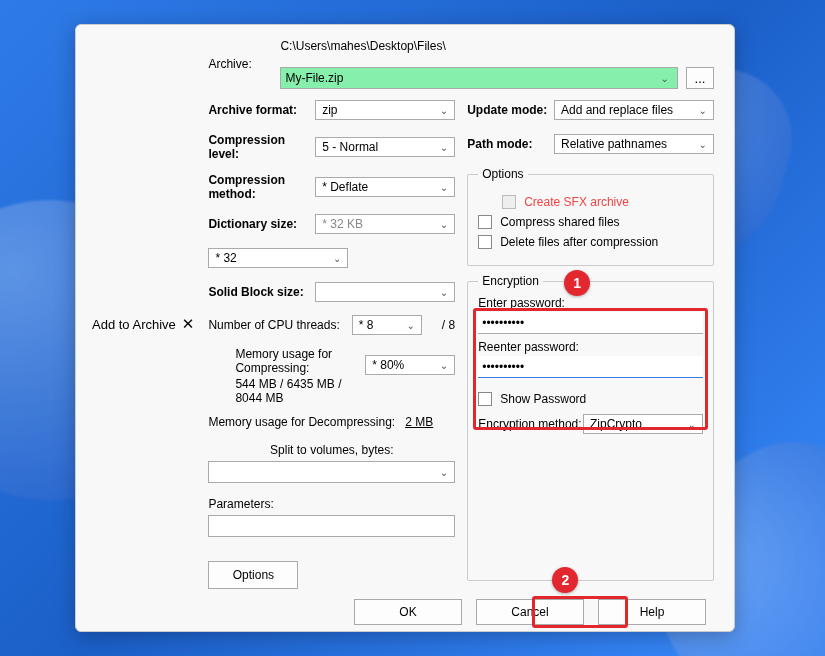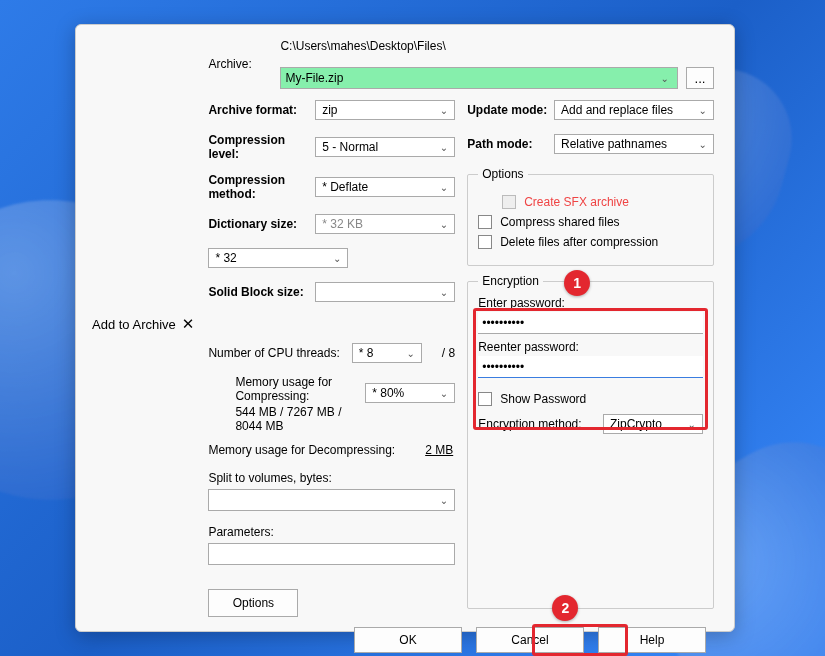--- a/index.html
+++ b/index.html
@@ -61,38 +61,38 @@
 .form-row .label { flex: 1; font-size: 12px; font-weight: bold; }
 .form-row .control { width: 140px; }
 
 .dd {
   height: 20px; background: #fff; border: 1px solid #aaa; display: flex;
   align-items: center; padding: 0 2px 0 6px; font-size: 12px; cursor: pointer;
 }
 .dd.disabled { color: #888; }
 .dd .val { flex: 1; }
 
-.cpu-row { display: flex; align-items: center; margin-bottom: 12px; margin-top: 28px; }
+.cpu-row { display: flex; align-items: center; margin-bottom: 12px; }
 .cpu-row .label { flex: 1; }
 .cpu-row .dd { width: 70px; }
 .cpu-total { margin-left: 20px; font-size: 12px; }
 
 .mem-block { margin-bottom: 10px; }
 .mem-block .top { display: flex; align-items: flex-start; }
 .mem-block .left { flex: 1; margin-left: 27px; }
 .mem-block .line1 { font-size: 12px; }
 .mem-block .line2 { font-size: 12px; margin-top: 2px; }
 .mem-block .dd { width: 90px; margin-top: 8px; }
 
 .decomp-row { display: flex; align-items: center; margin-bottom: 14px; }
 .decomp-row .label { flex: 1; }
-.decomp-row .val { margin-right: 2px; text-decoration: underline; }
+.decomp-row .val { margin-right: 22px; text-decoration: underline; }
 
 .split-block { margin-bottom: 14px; }
-.split-block .label { margin-bottom: 4px; }
+.split-block .label { margin-bottom: 4px; text-align: center; }
 .split-block .dd { width: 100%; height: 22px; }
 
 .param-block .label { margin-bottom: 4px; }
 .param-block input {
   width: 100%; height: 22px; border: 1px solid #aaa; background: #fff;
   padding: 0 4px; font-size: 12px; outline: none;
 }
 
 .options-btn {
   margin-top: 24px; width: 90px; height: 28px; background: #fdfdfd;
@@ -120,21 +120,21 @@
 .enc-field .lbl { font-size: 12px; margin-bottom: 2px; }
 .enc-field input {
   width: 100%; height: 22px; border: none; border-bottom: 1px solid #aaa;
   background: #fff; padding: 0 4px; font-size: 12px; outline: none;
   font-family: Verdana, sans-serif; letter-spacing: 0px;
 }
 .enc-field.second input { border-bottom-color: #3a7de0; }
 
 .enc-method { display: flex; align-items: center; margin-top: 8px; }
 .enc-method .label { flex: 1; }
-.enc-method .dd { width: 100px; }
+.enc-method .dd { width: 120px; }
 
 .highlight-box {
   position: absolute; border: 3px solid #e3272f; border-radius: 3px;
   pointer-events: none;
 }
 .hl1 { left: 5px; top: 20px; right: 5px; height: 122px; }
 
 .callout {
   position: absolute; width: 26px; height: 26px; border-radius: 50%;
   background: #e3272f; color: #fff; font-weight: bold; font-size: 14px;
@@ -229,21 +229,21 @@
           <div class="dd">
               <span class="val">* 8</span>
               <span class="chev">⌄</span>
             </div>
           <div class="cpu-total">/ 8</div>
         </div>
         <div class="mem-block">
           <div class="top">
             <div class="left">
               <div class="line1">Memory usage for Compressing:</div>
-              <div class="line2">544 MB / 7267 MB / 8044 MB</div>
+              <div class="line2">544 MB / 6435 MB / 8044 MB</div>
             </div>
             <div class="dd">
                 <span class="val">* 80%</span>
                 <span class="chev">⌄</span>
               </div>
           </div>
         </div>
         <div class="decomp-row">
           <div class="label">Memory usage for Decompressing:</div>
           <div class="val">2 MB</div>

